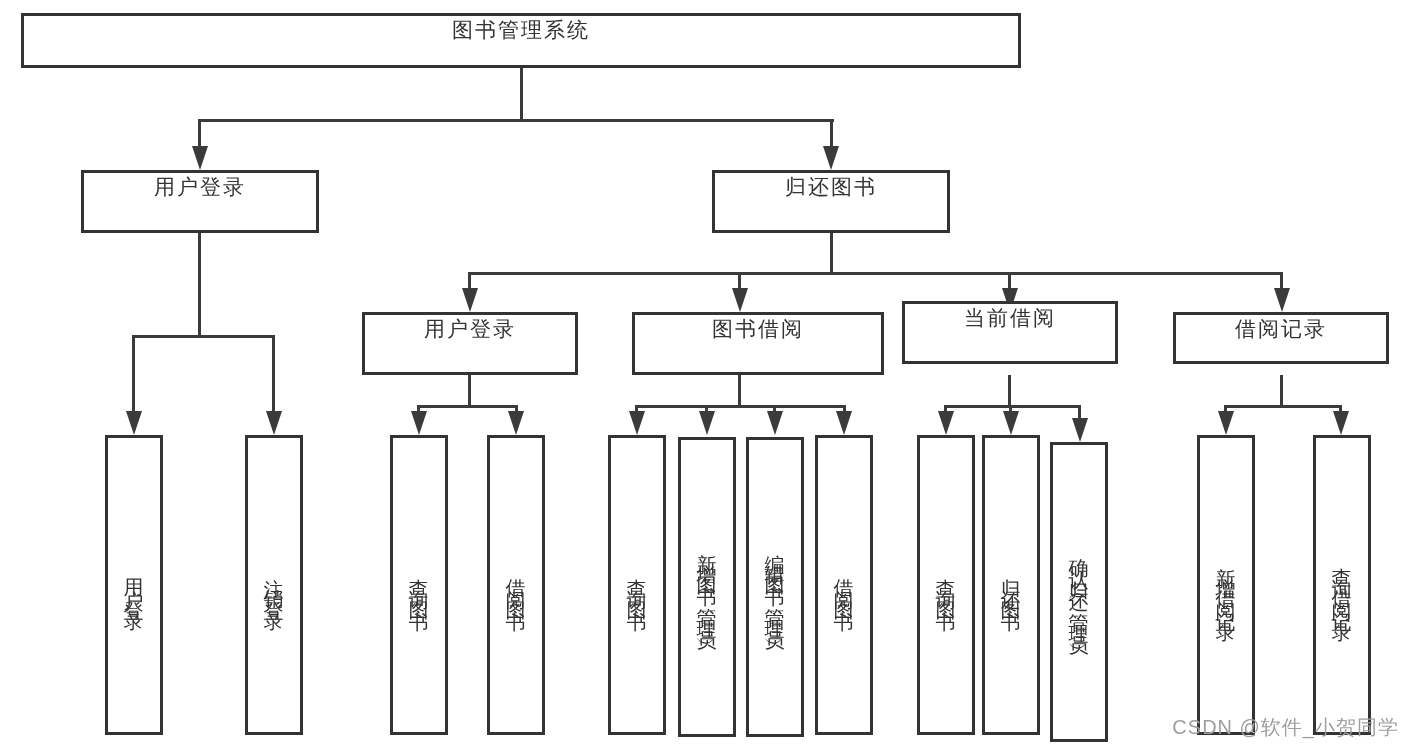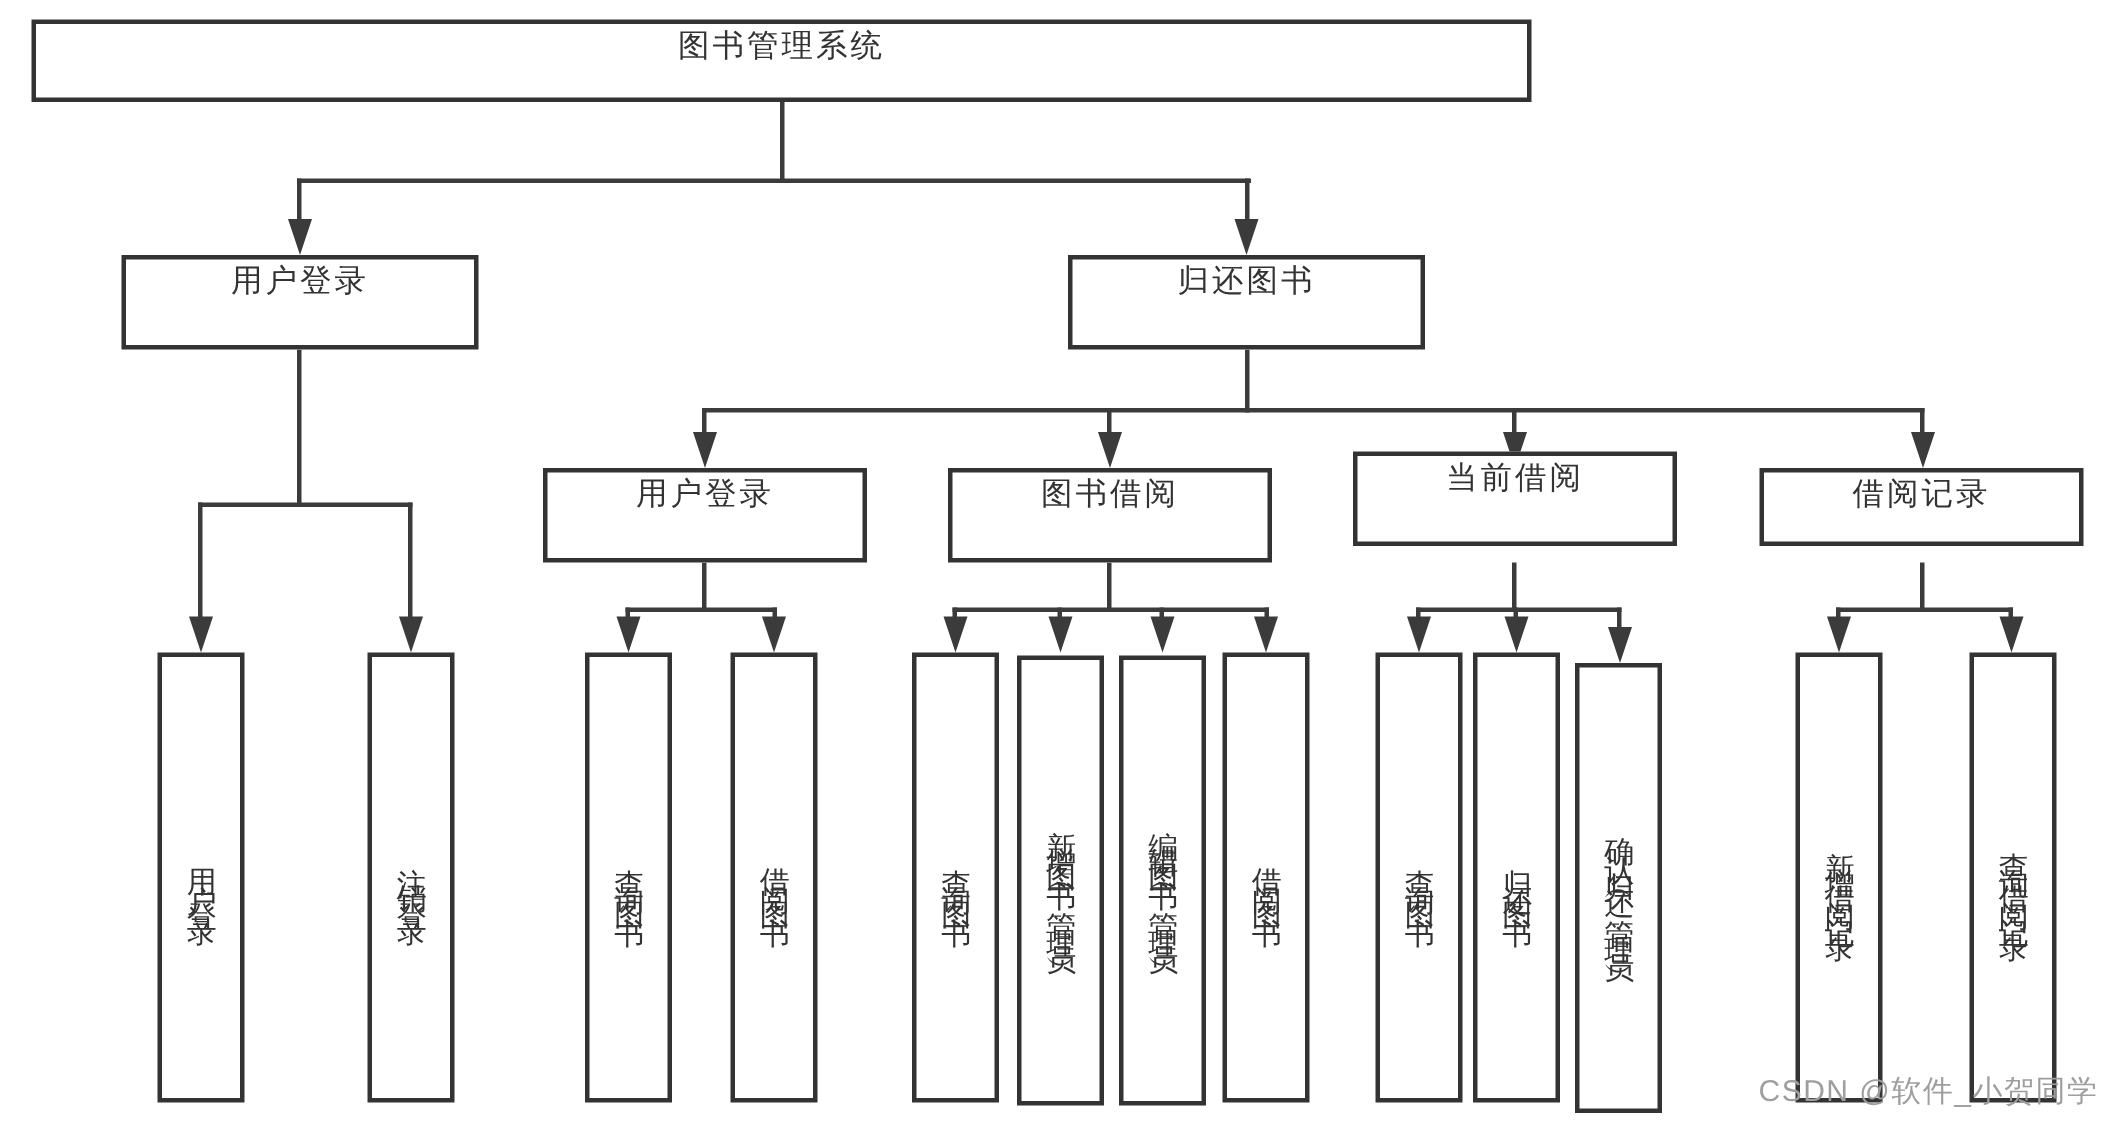--- a/index.html
+++ b/index.html
@@ -151,21 +151,21 @@
   <div class="hbox" style="left:81px;top:170px;width:238px;height:63px;">
     <span>用户登录</span>
   </div>
   <div class="hbox" style="left:712px;top:170px;width:238px;height:63px;">
     <span>归还图书</span>
   </div>
 
   <div class="hbox" style="left:362px;top:312px;width:216px;height:63px;">
     <span>用户登录</span>
   </div>
-  <div class="hbox" style="left:632px;top:312px;width:216px;height:63px;">
+  <div class="hbox" style="left:632px;top:312px;width:252px;height:63px;">
     <span>图书借阅</span>
   </div>
   <div class="hbox" style="left:902px;top:301px;width:216px;height:63px;">
     <span>当前借阅</span>
   </div>
   <div class="hbox" style="left:1173px;top:312px;width:216px;height:52px;">
     <span>借阅记录</span>
   </div>
 
   <div class="vbox" style="left:105px;top:435px;">

